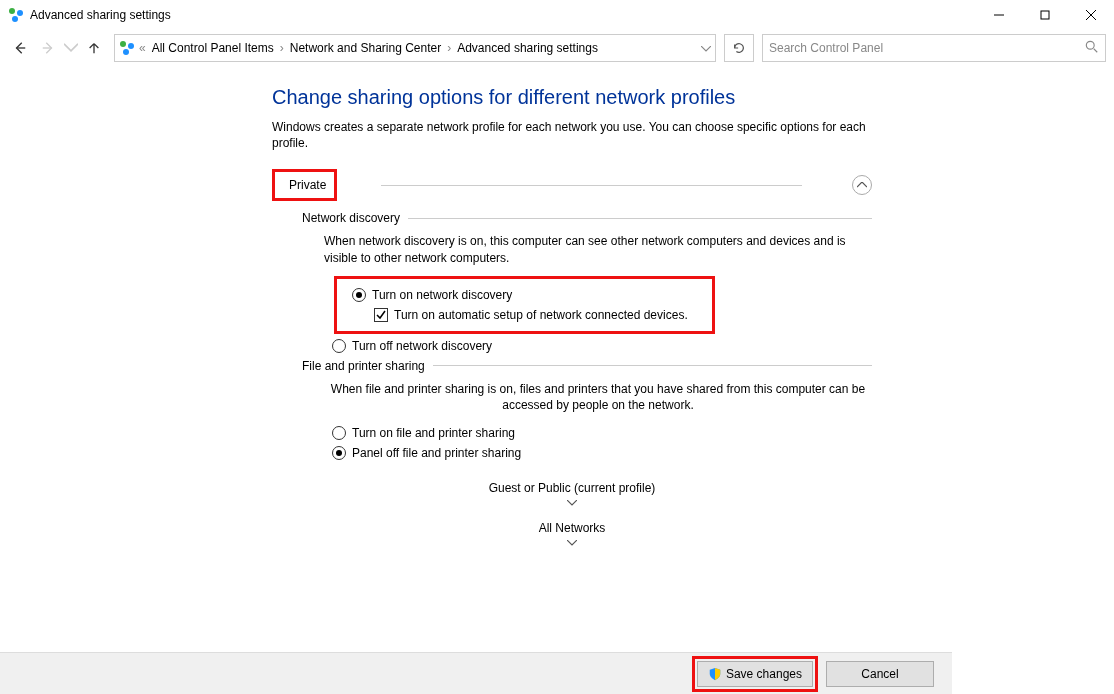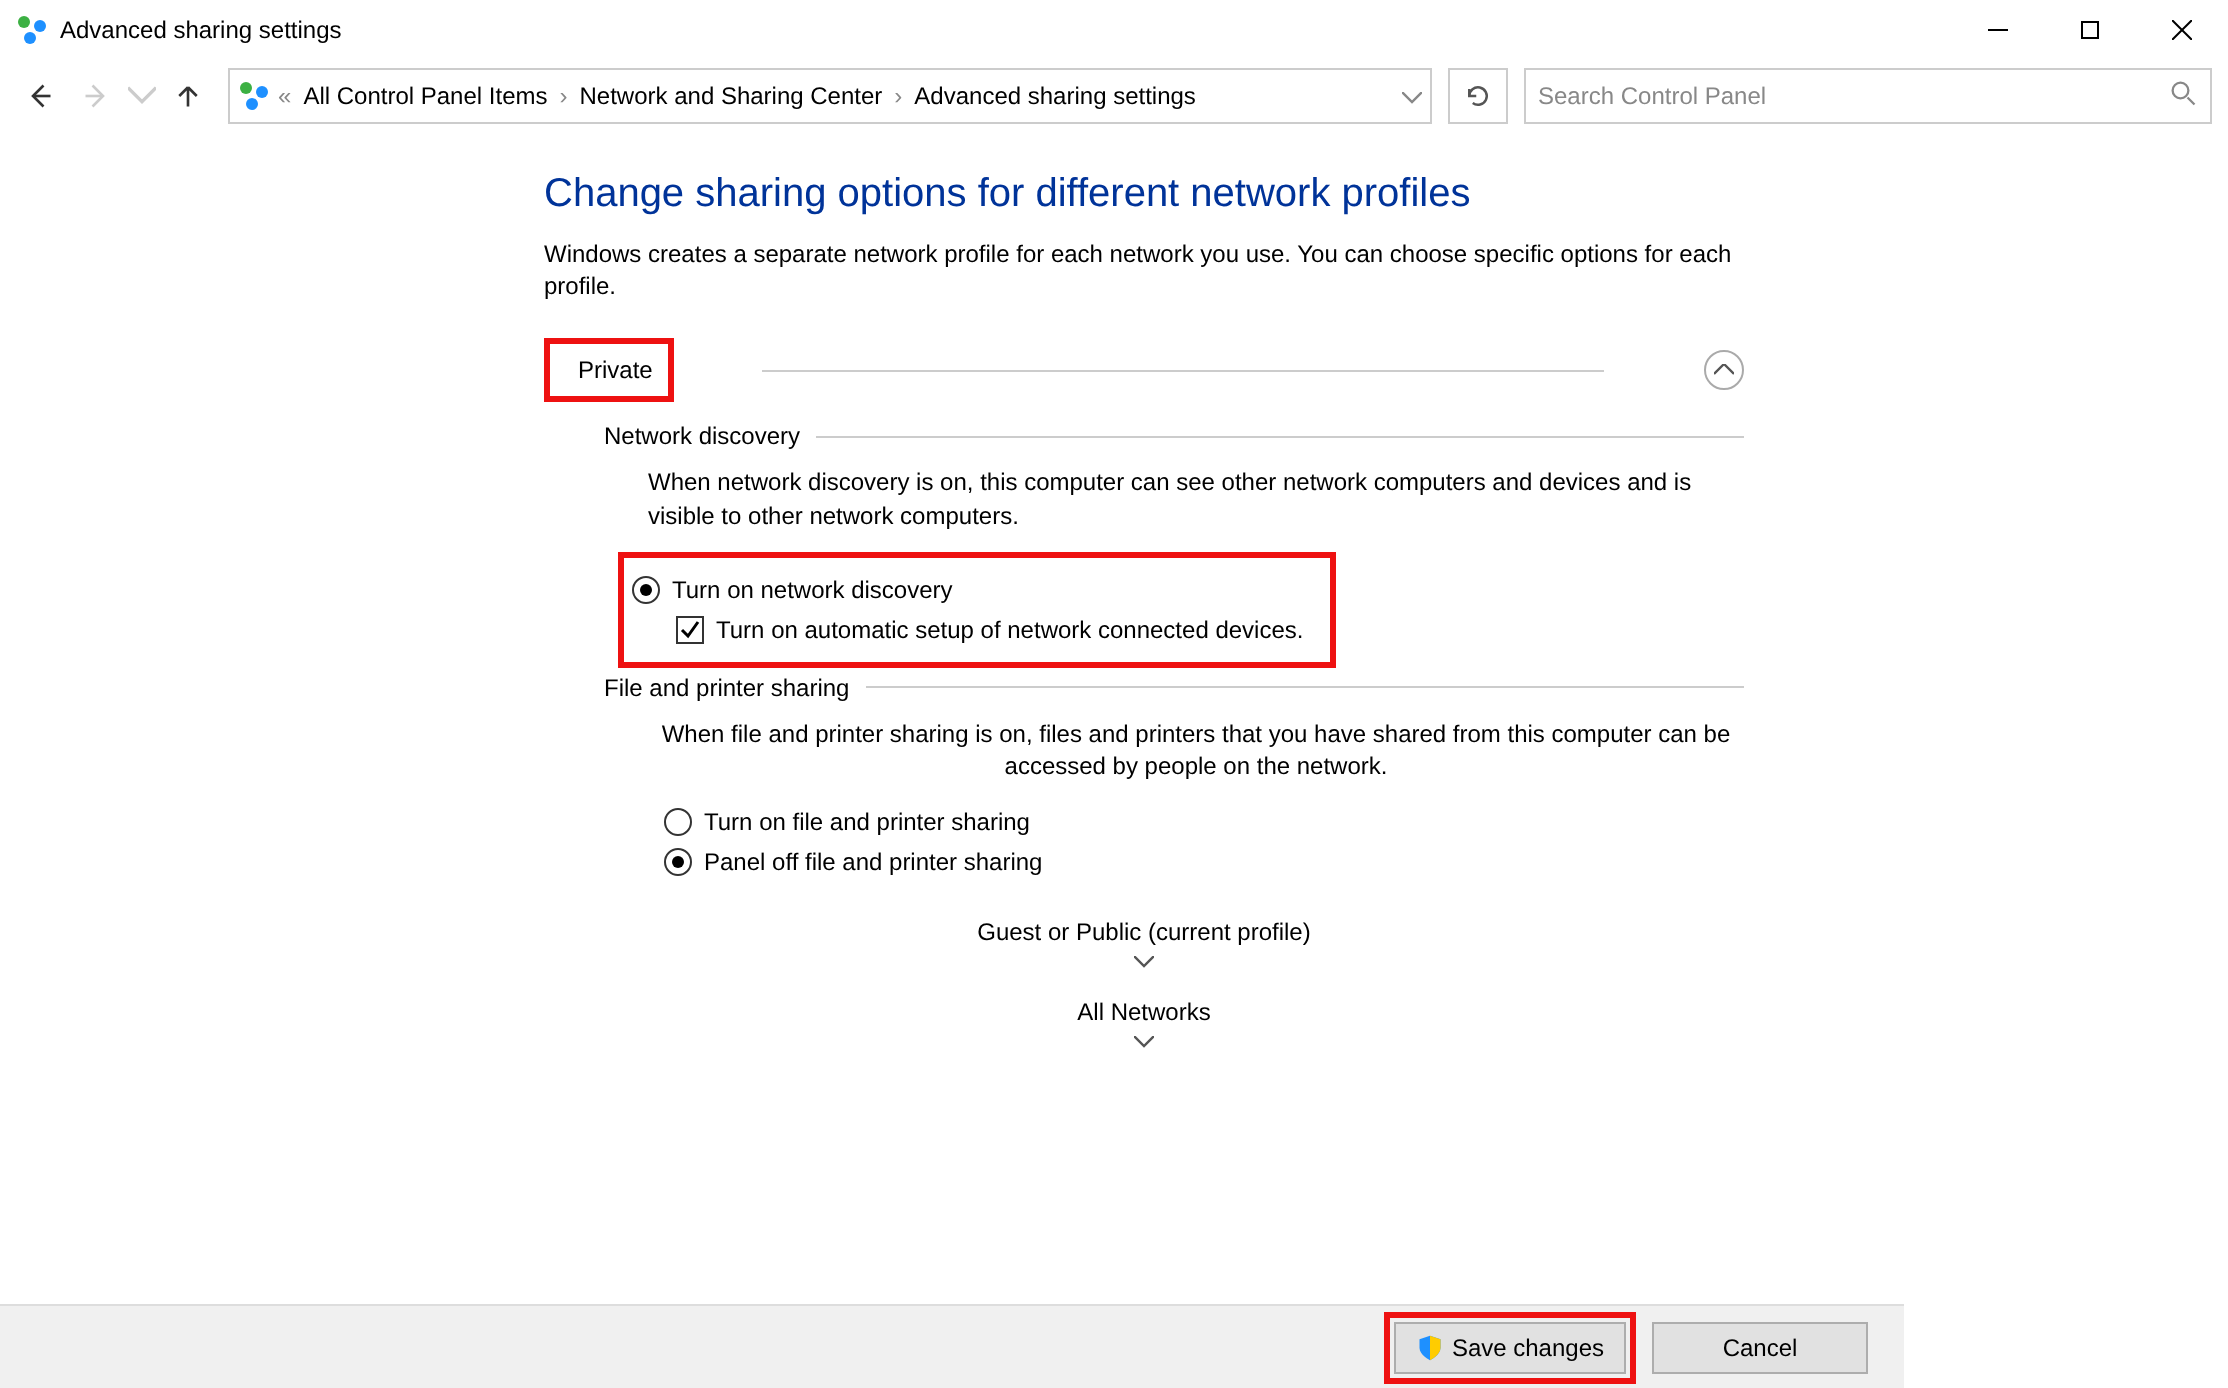--- a/index.html
+++ b/index.html
@@ -167,22 +167,22 @@
     width: 6px; height: 6px; border-radius: 50%; background: #000;
   }
   .checkbox {
     width: 12px; height: 12px;
     border: 1px solid #333;
     display: flex; align-items: center; justify-content: center;
   }
   .checkbox svg { width: 10px; height: 10px; }
   .highlight-group {
     border: 3px solid #e11;
-    padding: 6px 4px;
-    margin-left: 7px;
+    padding: 6px 15px;
+    margin-left: 32px;
     width: 345px;
   }
   .highlight-group .radio-row { margin-left: 0; }
   .highlight-group .check-row { margin-left: 22px; }
 
   .sec2 {
     display: flex;
     align-items: center;
     margin-top: 12px;
     flex-direction: column;
@@ -348,20 +348,24 @@
       </div>
       <div class="check-row">
         <span class="checkbox">
           <svg viewBox="0 0 10 10">
               <path d="M1 5 L4 8 L9 1" fill="none" stroke="#000" stroke-width="1.5"></path>
             </svg>
         </span>
         <span>Turn on automatic setup of network connected devices.</span>
       </div>
     </div>
+    <div class="radio-row" style="margin-left:30px; margin-top:2px;">
+      <span class="radio"></span>
+      <span>Turn off network discovery</span>
+    </div>
   </div>
 
   <div class="subsection" style="margin-top:3px;text-align:center;">
     <div class="subhdr">
       <span>File and printer sharing</span>
       <div class="line"></div>
     </div>
     <div class="para">When file and printer sharing is on, files and printers that you have shared from this computer can be accessed by people on the network.</div>
     <div class="opt-group">
       <div class="radio-row">

